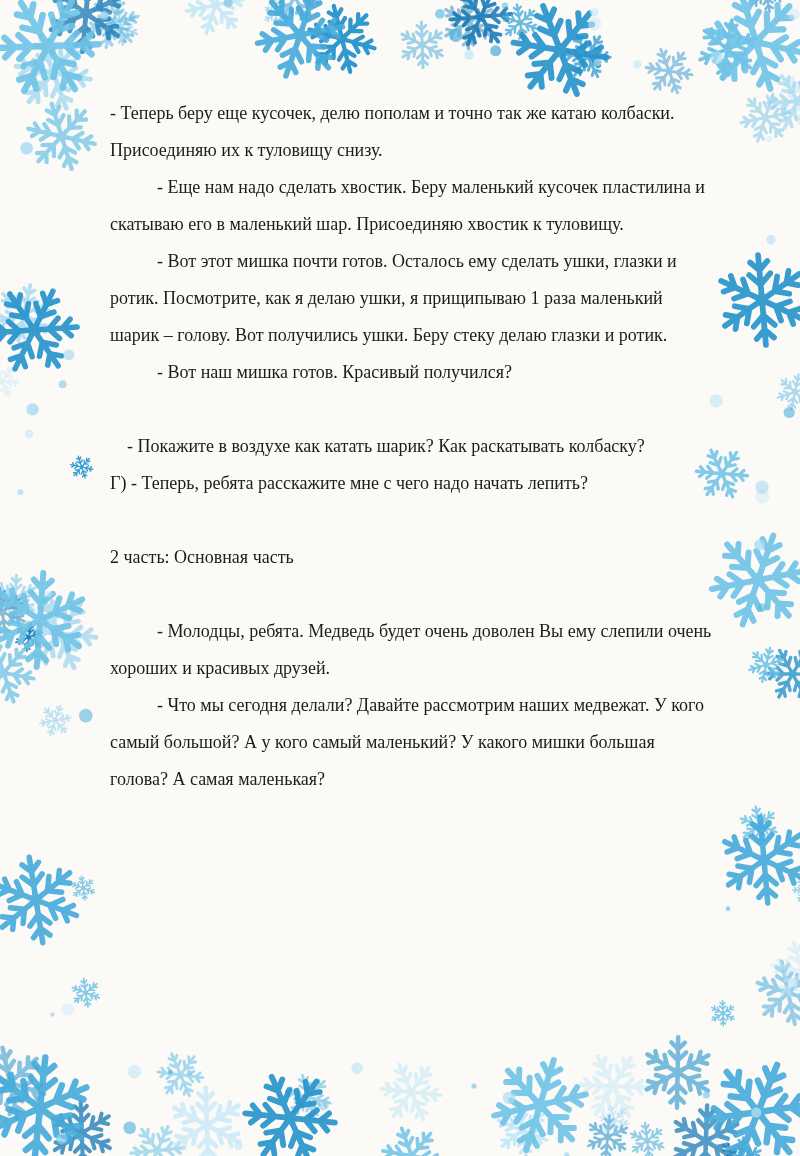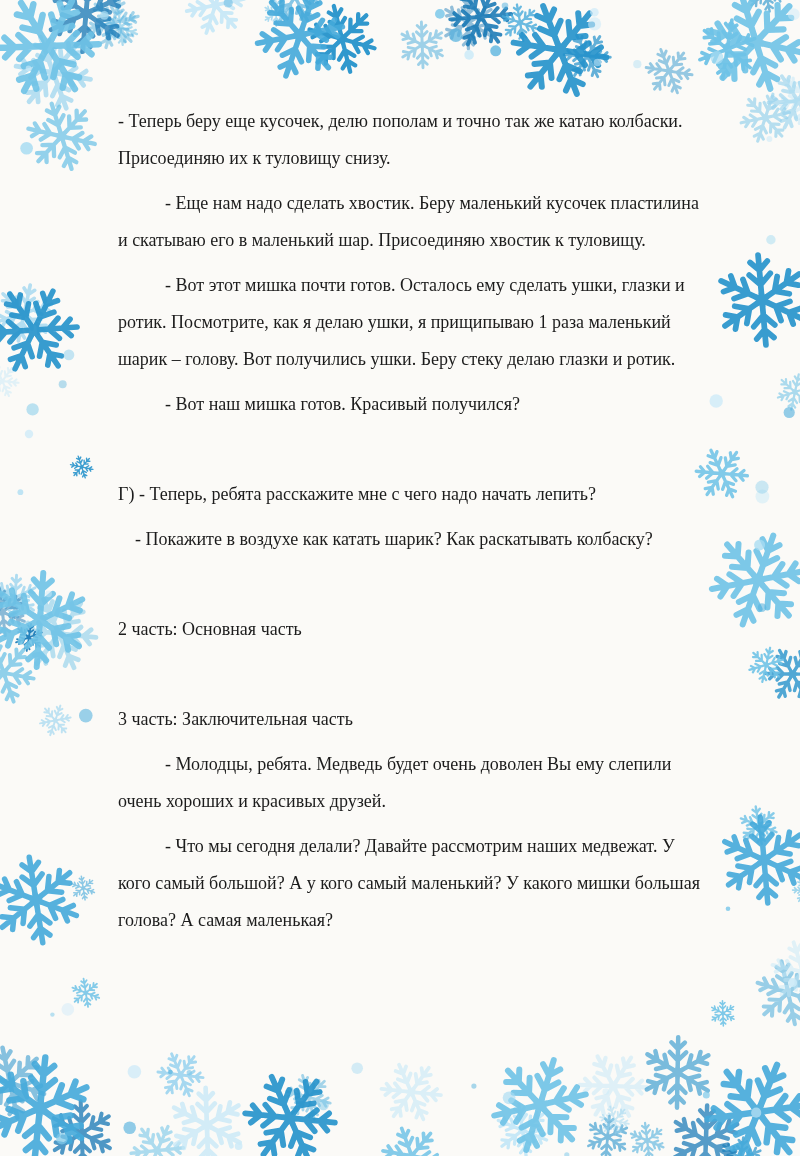--- a/index.html
+++ b/index.html
@@ -18,21 +18,21 @@
     position:absolute; left:0; top:0;
     width:800px; height:1156px;
     pointer-events:none;
   }
   .content {
     position:absolute;
     left:110px; top:95px;
     width:604px;
   }
   p.para {
-    margin:8px;
+    margin:0;
     font-size:18px;
     line-height:37px;
     color:#1c1c1c;
     text-align:left;
   }
   .style-plain   { text-indent:0; }
   .style-indent  { text-indent:47px; }
   .style-small-indent { text-indent:17px; }
   .style-underline {
     text-underline-offset:3px;
@@ -181,22 +181,21 @@
       <circle cx="770.9" cy="239.7" r="4.7" fill="#a8dcf2" opacity="0.52"></circle>
       <circle cx="789.2" cy="412.5" r="5.6" fill="#56b2de" opacity="0.63"></circle>
       <circle cx="762.0" cy="607.6" r="4.3" fill="#56b2de" opacity="0.57"></circle>
     </svg>
   <div class="content">
       <p class="para style-plain">- Теперь беру еще кусочек, делю пополам и точно так же катаю колбаски. Присоединяю их к туловищу снизу.</p>
       <p class="para style-indent">- Еще нам надо сделать хвостик. Беру маленький кусочек пластилина и скатываю его в маленький шар. Присоединяю хвостик к туловищу.</p>
       <p class="para style-indent">- Вот этот мишка почти готов. Осталось ему сделать ушки, глазки и ротик. Посмотрите, как я делаю ушки, я прищипываю 1 раза маленький шарик – голову. Вот получились ушки. Беру стеку делаю глазки и ротик.</p>
       <p class="para style-indent">- Вот наш мишка готов. Красивый получился?</p>
       <p class="para style-spacer"></p>
+      <p class="para style-small-indent">- Покажите в воздухе как катать шарик? Как раскатывать колбаску?</p>
       <p class="para style-plain">Г) - Теперь, ребята расскажите мне с чего надо начать лепить?</p>
-      <p class="para style-small-indent">- Покажите в воздухе как катать шарик? Как раскатывать колбаску?</p>
       <p class="para style-spacer"></p>
       <p class="para style-underline">2 часть: Основная часть</p>
       <p class="para style-spacer"></p>
-      <p class="para style-underline">3 часть: Заключительная часть</p>
       <p class="para style-indent">- Молодцы, ребята. Медведь будет очень доволен Вы ему слепили очень хороших и красивых друзей.</p>
       <p class="para style-indent">- Что мы сегодня делали? Давайте рассмотрим наших медвежат. У кого самый большой? А у кого самый маленький? У какого мишки большая голова? А самая маленькая?</p>
     </div>
 </div>
 
 </body></html>

